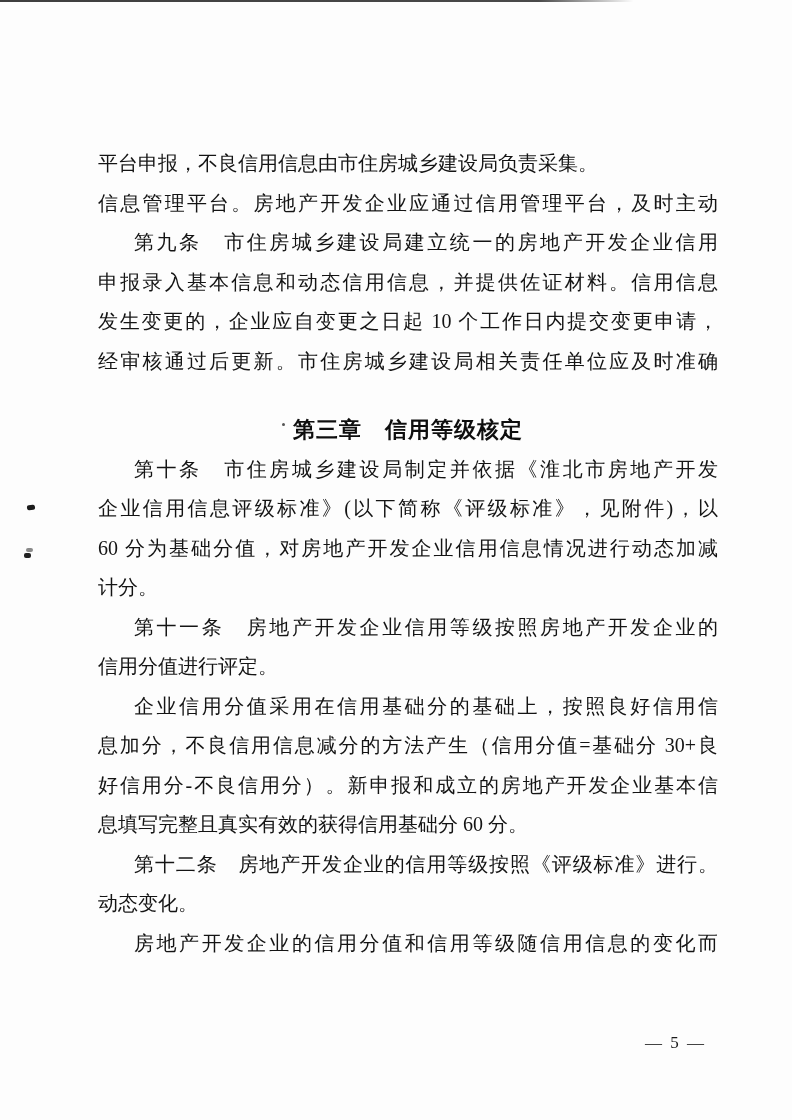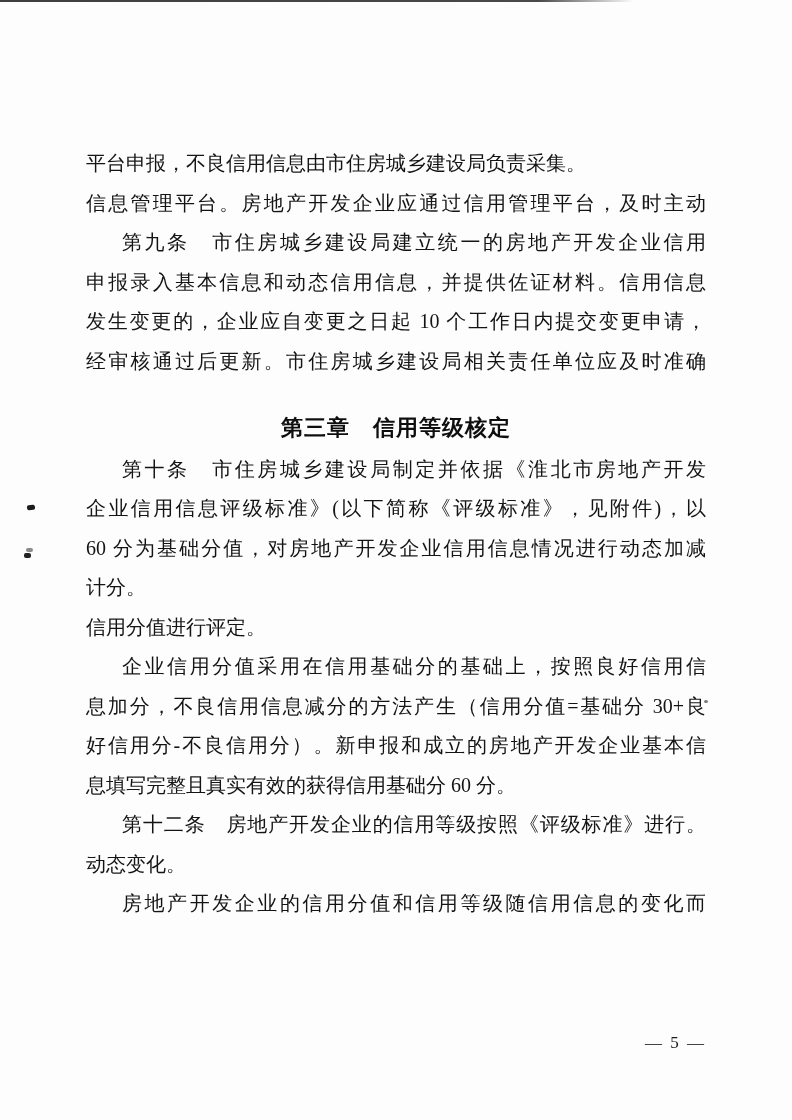--- a/index.html
+++ b/index.html
@@ -27,41 +27,41 @@
     top: 0;
     width: 100%;
     height: 2px;
     background: linear-gradient(to right,
       rgba(42,42,42,0.9) 0%,
       rgba(42,42,42,0.85) 68%,
       rgba(42,42,42,0.0) 80%);
   }
   .textcol {
     position: absolute;
-    left: 86px;
+    left: 98px;
     top: 144px;
     width: 620px;
   }
   .line {
     display: block;
     font-size: 20px;
     line-height: 39.5px;
     text-align: justify;
     text-align-last: auto;
   }
   .line.just {
     text-align-last: justify;
   }
   .line.indent {
     text-indent: 36px;
   }
   .heading {
     display: block;
     margin: 29px 0 0 0;
-    font-family: Liberation Mono, monospace;
+    font-family: Liberation Serif, serif;
     font-weight: bold;
     font-size: 22px;
     line-height: 39.5px;
     letter-spacing: 1px;
     text-align: center;
     color: #0e0e0e;
   }
   .pagenum {
     position: absolute;
     top: 1033px;
@@ -102,20 +102,21 @@
     <div class="line just">发生变更的，企业应自变更之日起 10 个工作日内提交变更申请，</div>
     <div class="line just">经审核通过后更新。市住房城乡建设局相关责任单位应及时准确</div>
 
     <div class="heading">第三章　信用等级核定</div>
 
     <div class="line just indent">第十条　市住房城乡建设局制定并依据《淮北市房地产开发</div>
     <div class="line just">企业信用信息评级标准》(以下简称《评级标准》，见附件)，以</div>
     <div class="line just">60 分为基础分值，对房地产开发企业信用信息情况进行动态加减</div>
     <div class="line">计分。</div>
 
+    <div class="line just indent">第十一条　房地产开发企业信用等级按照房地产开发企业的</div>
     <div class="line">信用分值进行评定。</div>
 
     <div class="line just indent">企业信用分值采用在信用基础分的基础上，按照良好信用信</div>
     <div class="line just">息加分，不良信用信息减分的方法产生（信用分值=基础分 30+良</div>
     <div class="line just">好信用分-不良信用分）。新申报和成立的房地产开发企业基本信</div>
     <div class="line">息填写完整且真实有效的获得信用基础分 60 分。</div>
 
     <div class="line just indent">第十二条　房地产开发企业的信用等级按照《评级标准》进行。</div>
 
     <div class="line">动态变化。</div>

